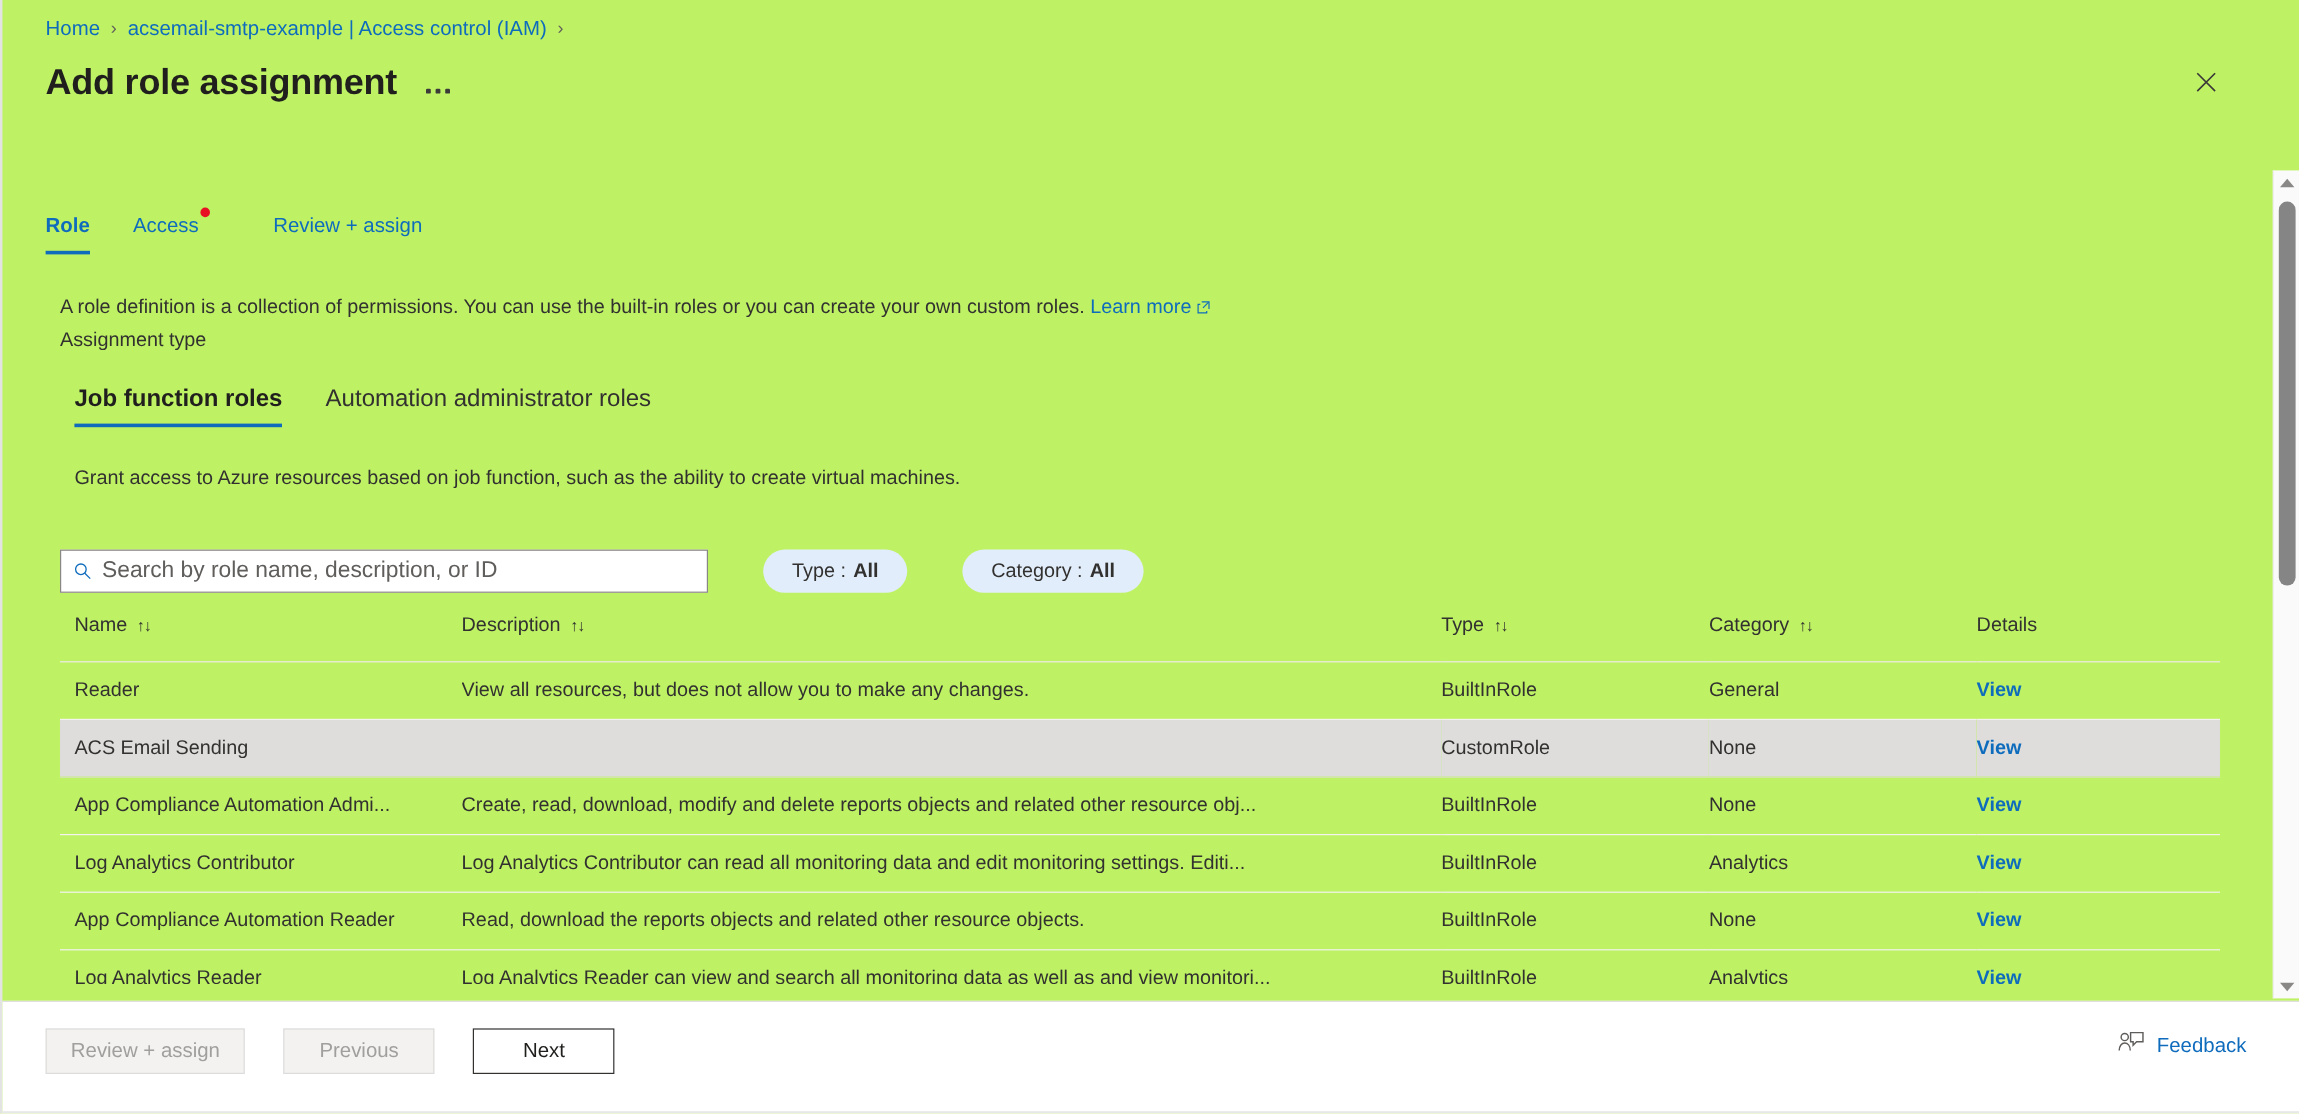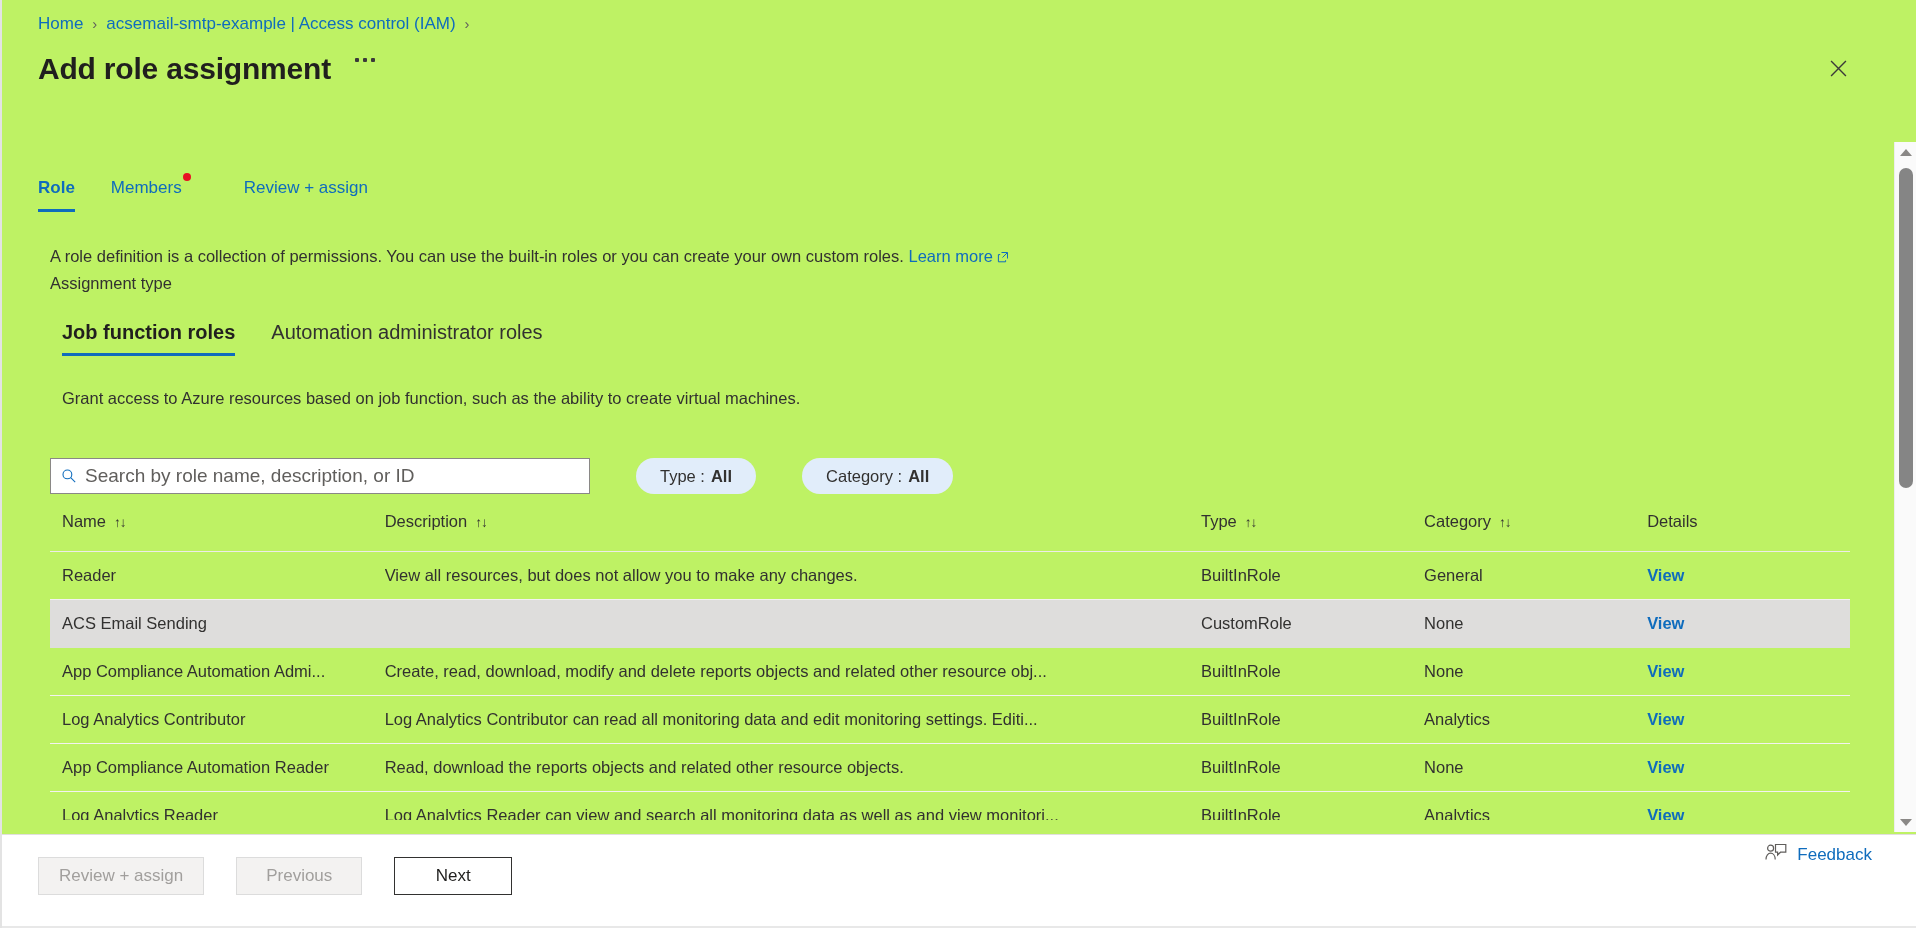--- a/index.html
+++ b/index.html
@@ -21,21 +21,21 @@
   .breadcrumb {
     position: absolute; left: 36px; top: 13px;
     display: flex; align-items: center; gap: 9px;
     font-size: 17px; line-height: 22px;
   }
   .crumb-link { color: #0f6cbd; cursor: pointer; white-space: nowrap; }
   .crumb-sep { color: #605e5c; font-size: 15px; }
 
   .title-row {
     position: absolute; left: 36px; top: 50px;
-    display: flex; align-items: flex-start; gap: 20px;
+    display: flex; align-items: flex-end; gap: 20px;
   }
   .page-title {
     font-size: 30px; font-weight: 600; letter-spacing: -0.2px;
     color: #201f1e; line-height: 38px;
   }
   .ellipsis-btn {
     display: flex; align-items: flex-end; gap: 4px;
     padding: 8px 4px 10px 4px; cursor: pointer;
   }
   .ellipsis-btn span {
@@ -205,21 +205,21 @@
     font-size: 17px; font-family: "Liberation Sans", sans-serif;
     padding: 0 20px; margin-right: 32px;
     border: 1px solid #8a8886; background: #ffffff; color: #201f1e;
     cursor: pointer; white-space: nowrap;
   }
   .btn.disabled {
     background: #f3f2f1; border-color: #dcdcdc; color: #a19f9d; cursor: default;
   }
   .btn.primary-outline { border: 1px solid #323130; margin-right: 0; min-width: 118px; }
   .feedback {
-    position: absolute; right: 44px; top: 8px;
+    position: absolute; right: 44px; top: 24px;
     display: flex; align-items: center; gap: 10px;
     cursor: pointer;
   }
   .feedback-label { color: #0f6cbd; font-size: 17px; }
   .footer-bottom-line {
     position: absolute; left: 0; right: 0; bottom: 0; height: 2px; background: #e8e8e8;
   }
 </style>
 </head>
 <body>
@@ -246,21 +246,21 @@
     <svg width="17" height="17" viewBox="0 0 16 16" aria-hidden="true">
       <path d="M1 1 L15 15 M15 1 L1 15" stroke="#3b3a39" stroke-width="1.3" fill="none"></path>
     </svg>
   </div>
 
   <div class="tabs">
     <div class="tab active">
       <span>Role</span>
     </div>
     <div class="tab">
-      <span>Members</span>
+      <span>Access</span>
       <span class="dot"></span>
     </div>
     <div class="tab spaced">
       <span>Review + assign</span>
     </div>
   </div>
 
   <div class="desc">
     <span>A role definition is a collection of permissions. You can use the built-in roles or you can create your own custom roles.</span>
     <a>Learn more</a><span class="ext-icon">

